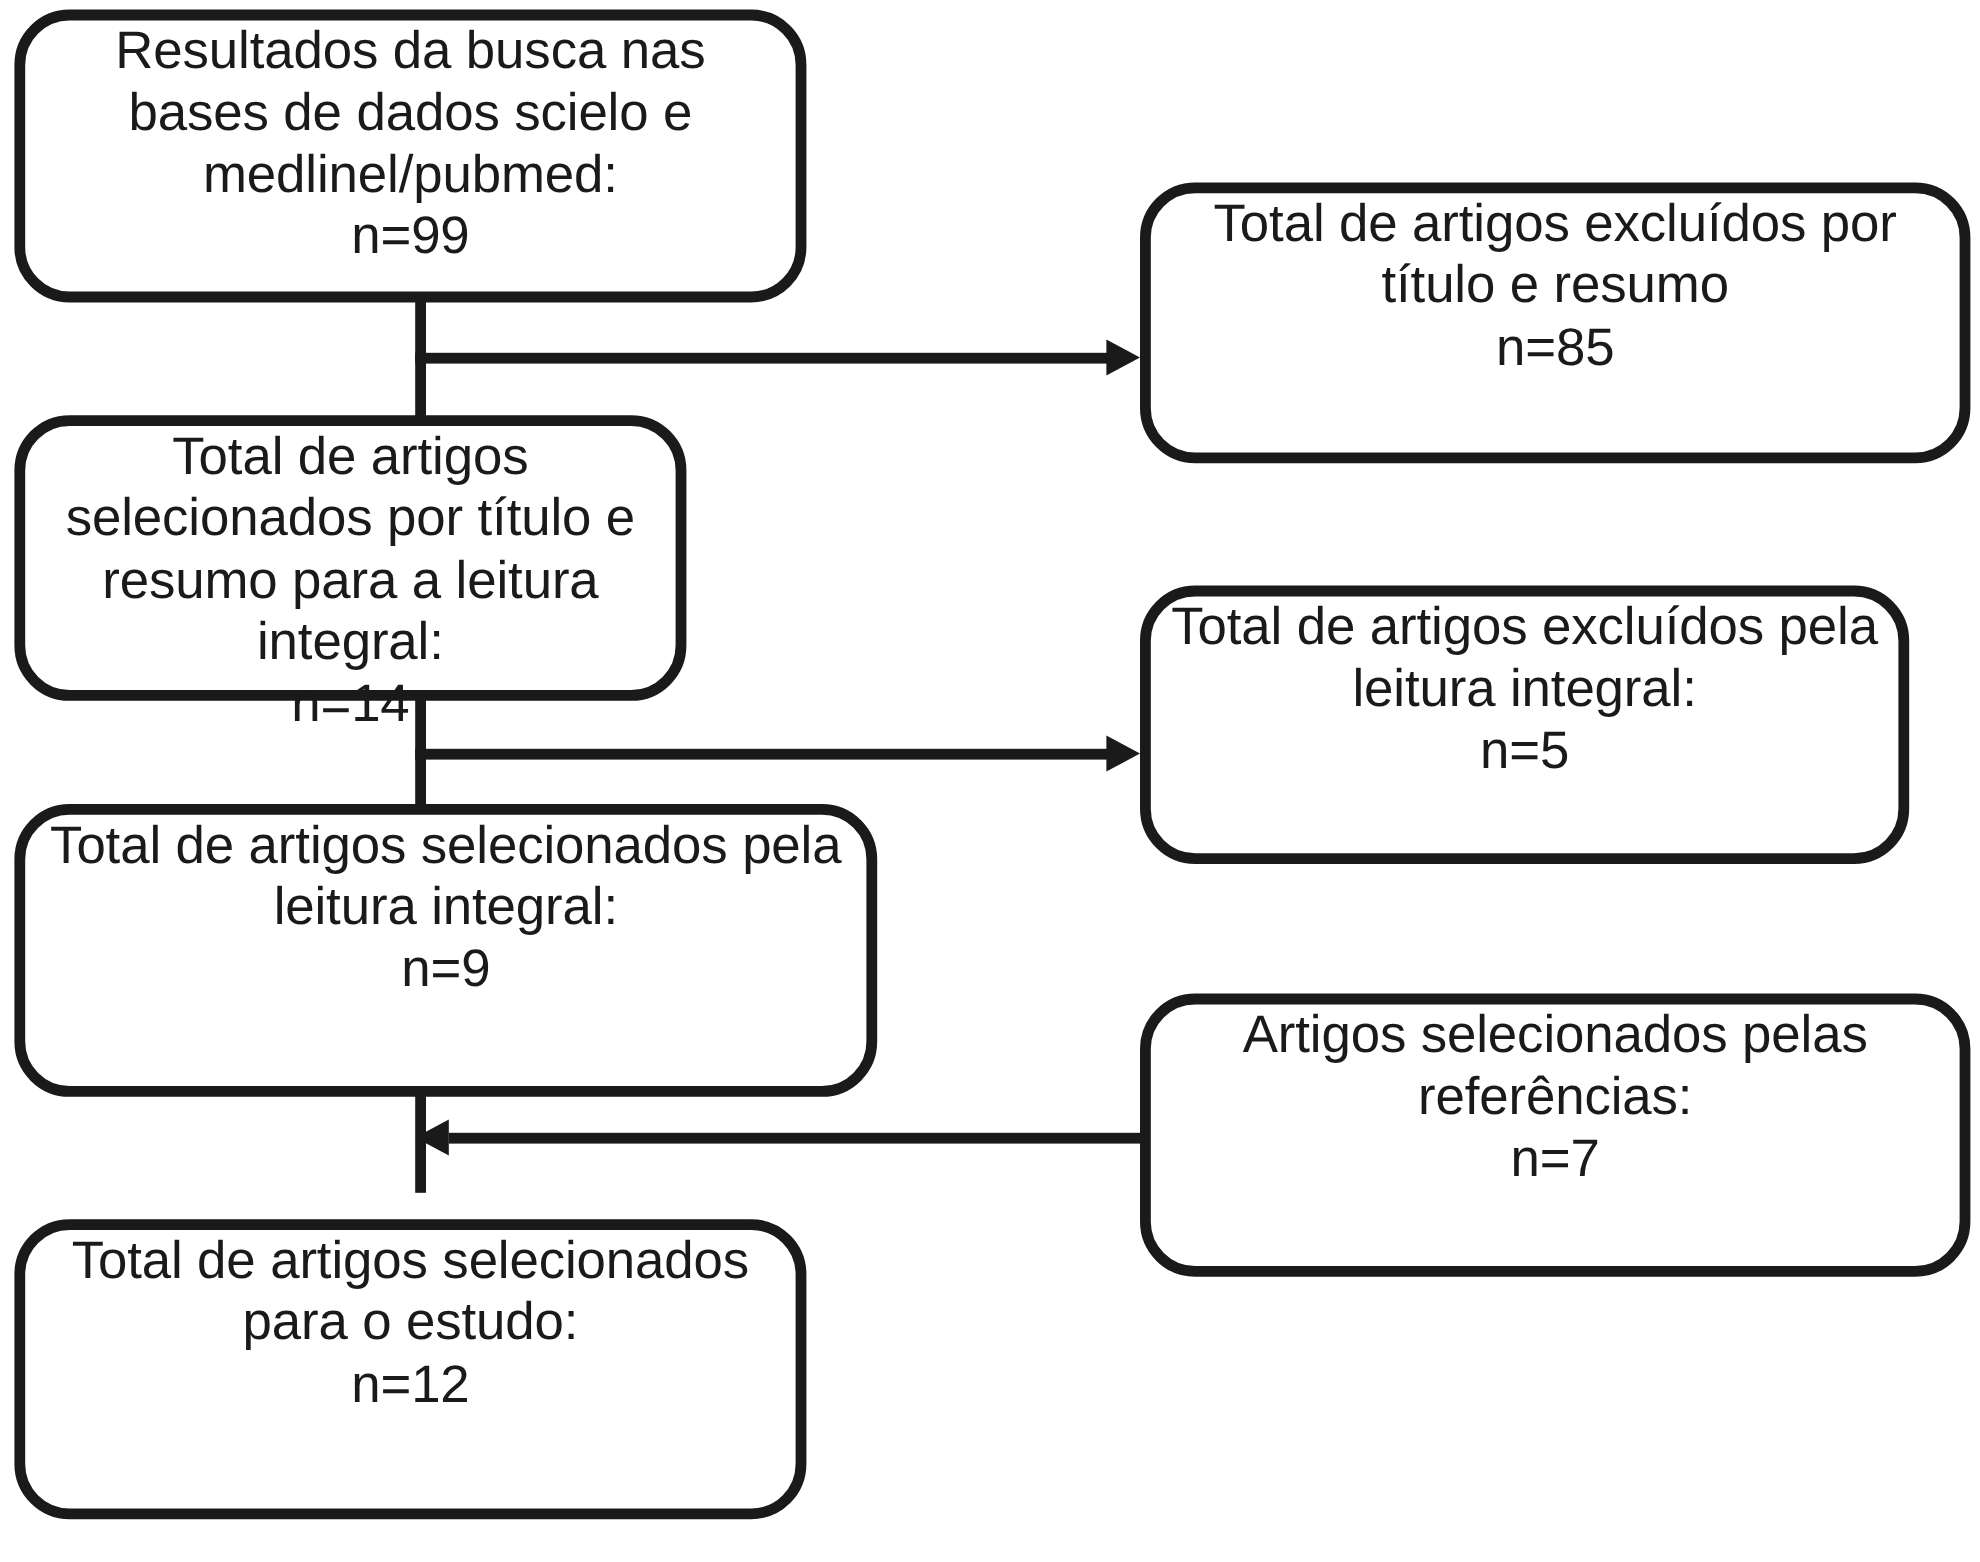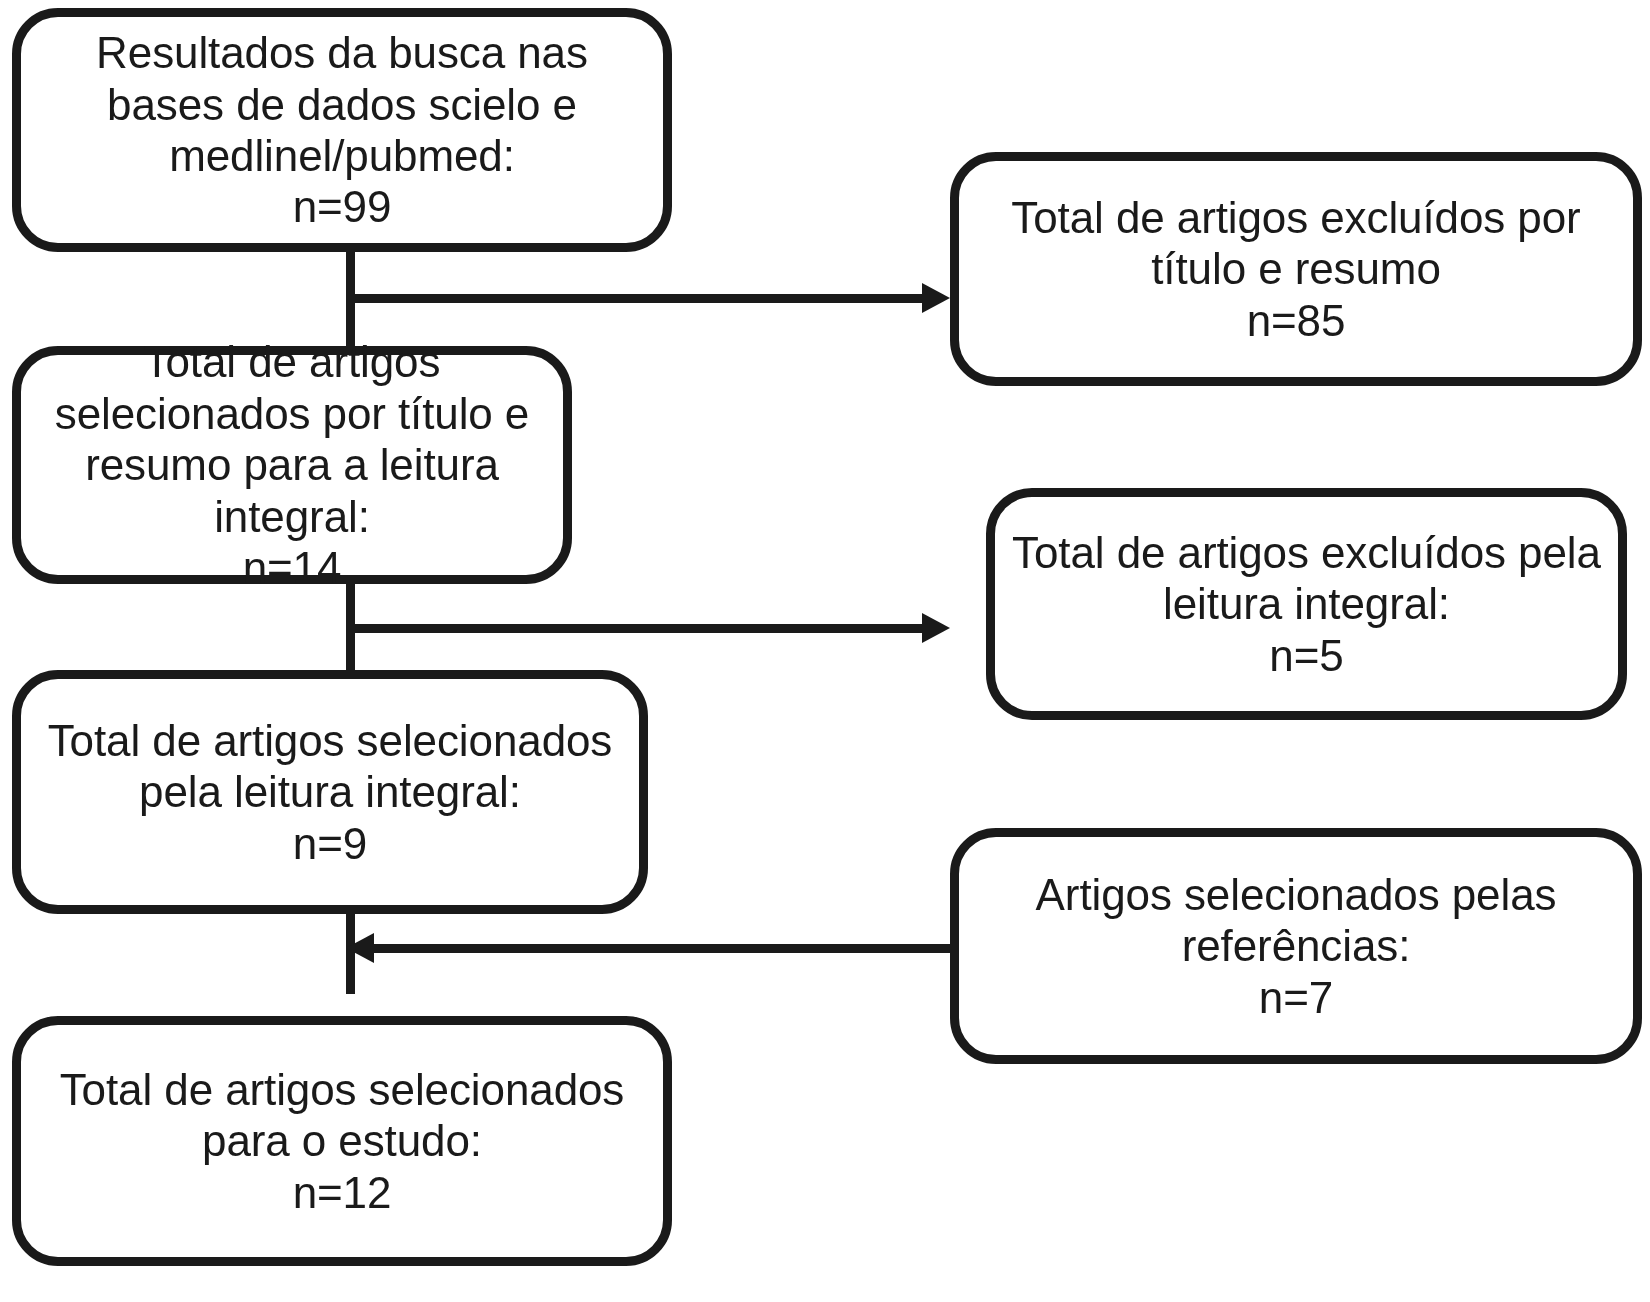--- a/index.html
+++ b/index.html
@@ -18,41 +18,41 @@
     background: #ffffff;
     overflow: hidden;
   }
   .flow-box {
     position: absolute;
     box-sizing: border-box;
     border: 9px solid #1a1a1a;
     border-radius: 46px;
     background: #ffffff;
     display: flex;
-    align-items: center;
+    align-items: flex-start;
     justify-content: center;
     text-align: center;
     z-index: 5;
   }
   .flow-box .box-text {
     font-size: 44px;
     line-height: 1.17;
     color: #1a1a1a;
     letter-spacing: -0.1px;
     white-space: pre-line;
     padding: 0 14px;
   }
   
   #box-search        { left: 12px;  top: 8px;    width: 660px; height: 244px; }
   #box-title-screen  { left: 12px;  top: 346px;  width: 560px; height: 238px; }
-  #box-fulltext      { left: 12px;  top: 670px;  width: 636px; height: 244px; }
+  #box-fulltext      { left: 12px;  top: 670px;  width: 719px; height: 244px; }
   #box-final         { left: 12px;  top: 1016px;  width: 660px; height: 250px; }
   
   #box-excl-title    { left: 950px; top: 152px;  width: 692px; height: 234px; }
-  #box-excl-full     { left: 950px; top: 488px;  width: 641px; height: 232px; margin-left: 36px; }
+  #box-excl-full     { left: 950px; top: 488px;  width: 641px; height: 232px; }
   #box-refs          { left: 950px; top: 828px;  width: 692px; height: 236px; }
 
   
   .conn {
     position: absolute;
     background: #1a1a1a;
     z-index: 2;
   }
   .conn-v { width: 9px; }
   .conn-h { height: 9px; }

